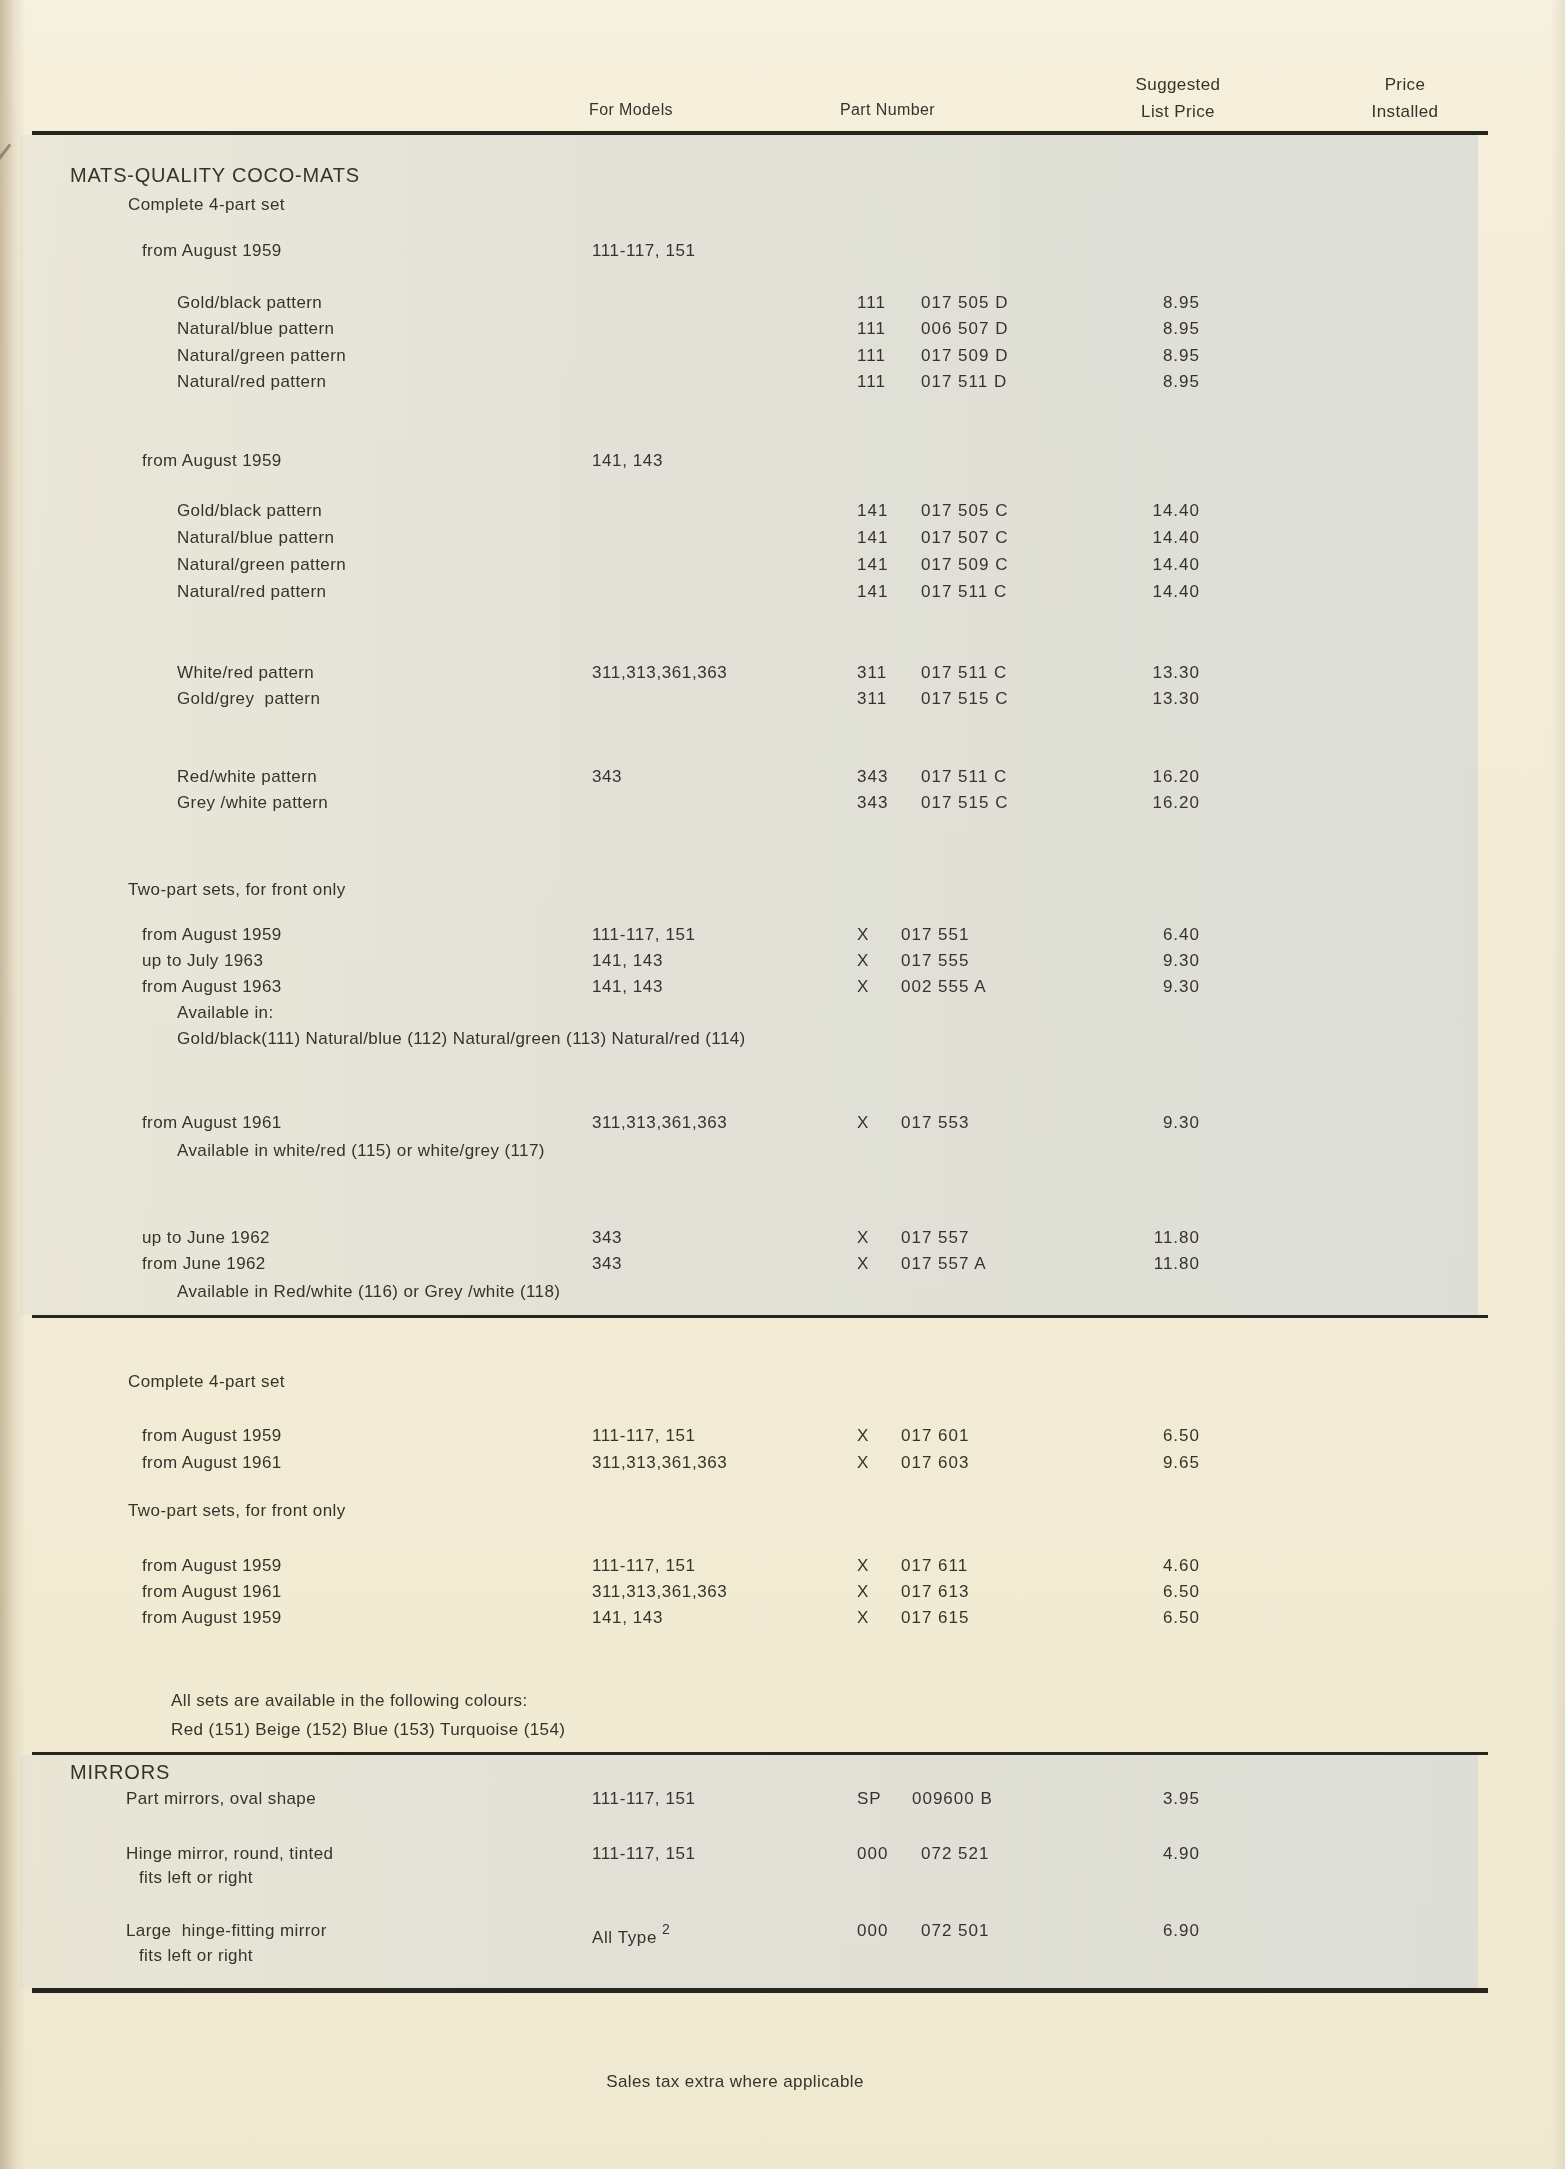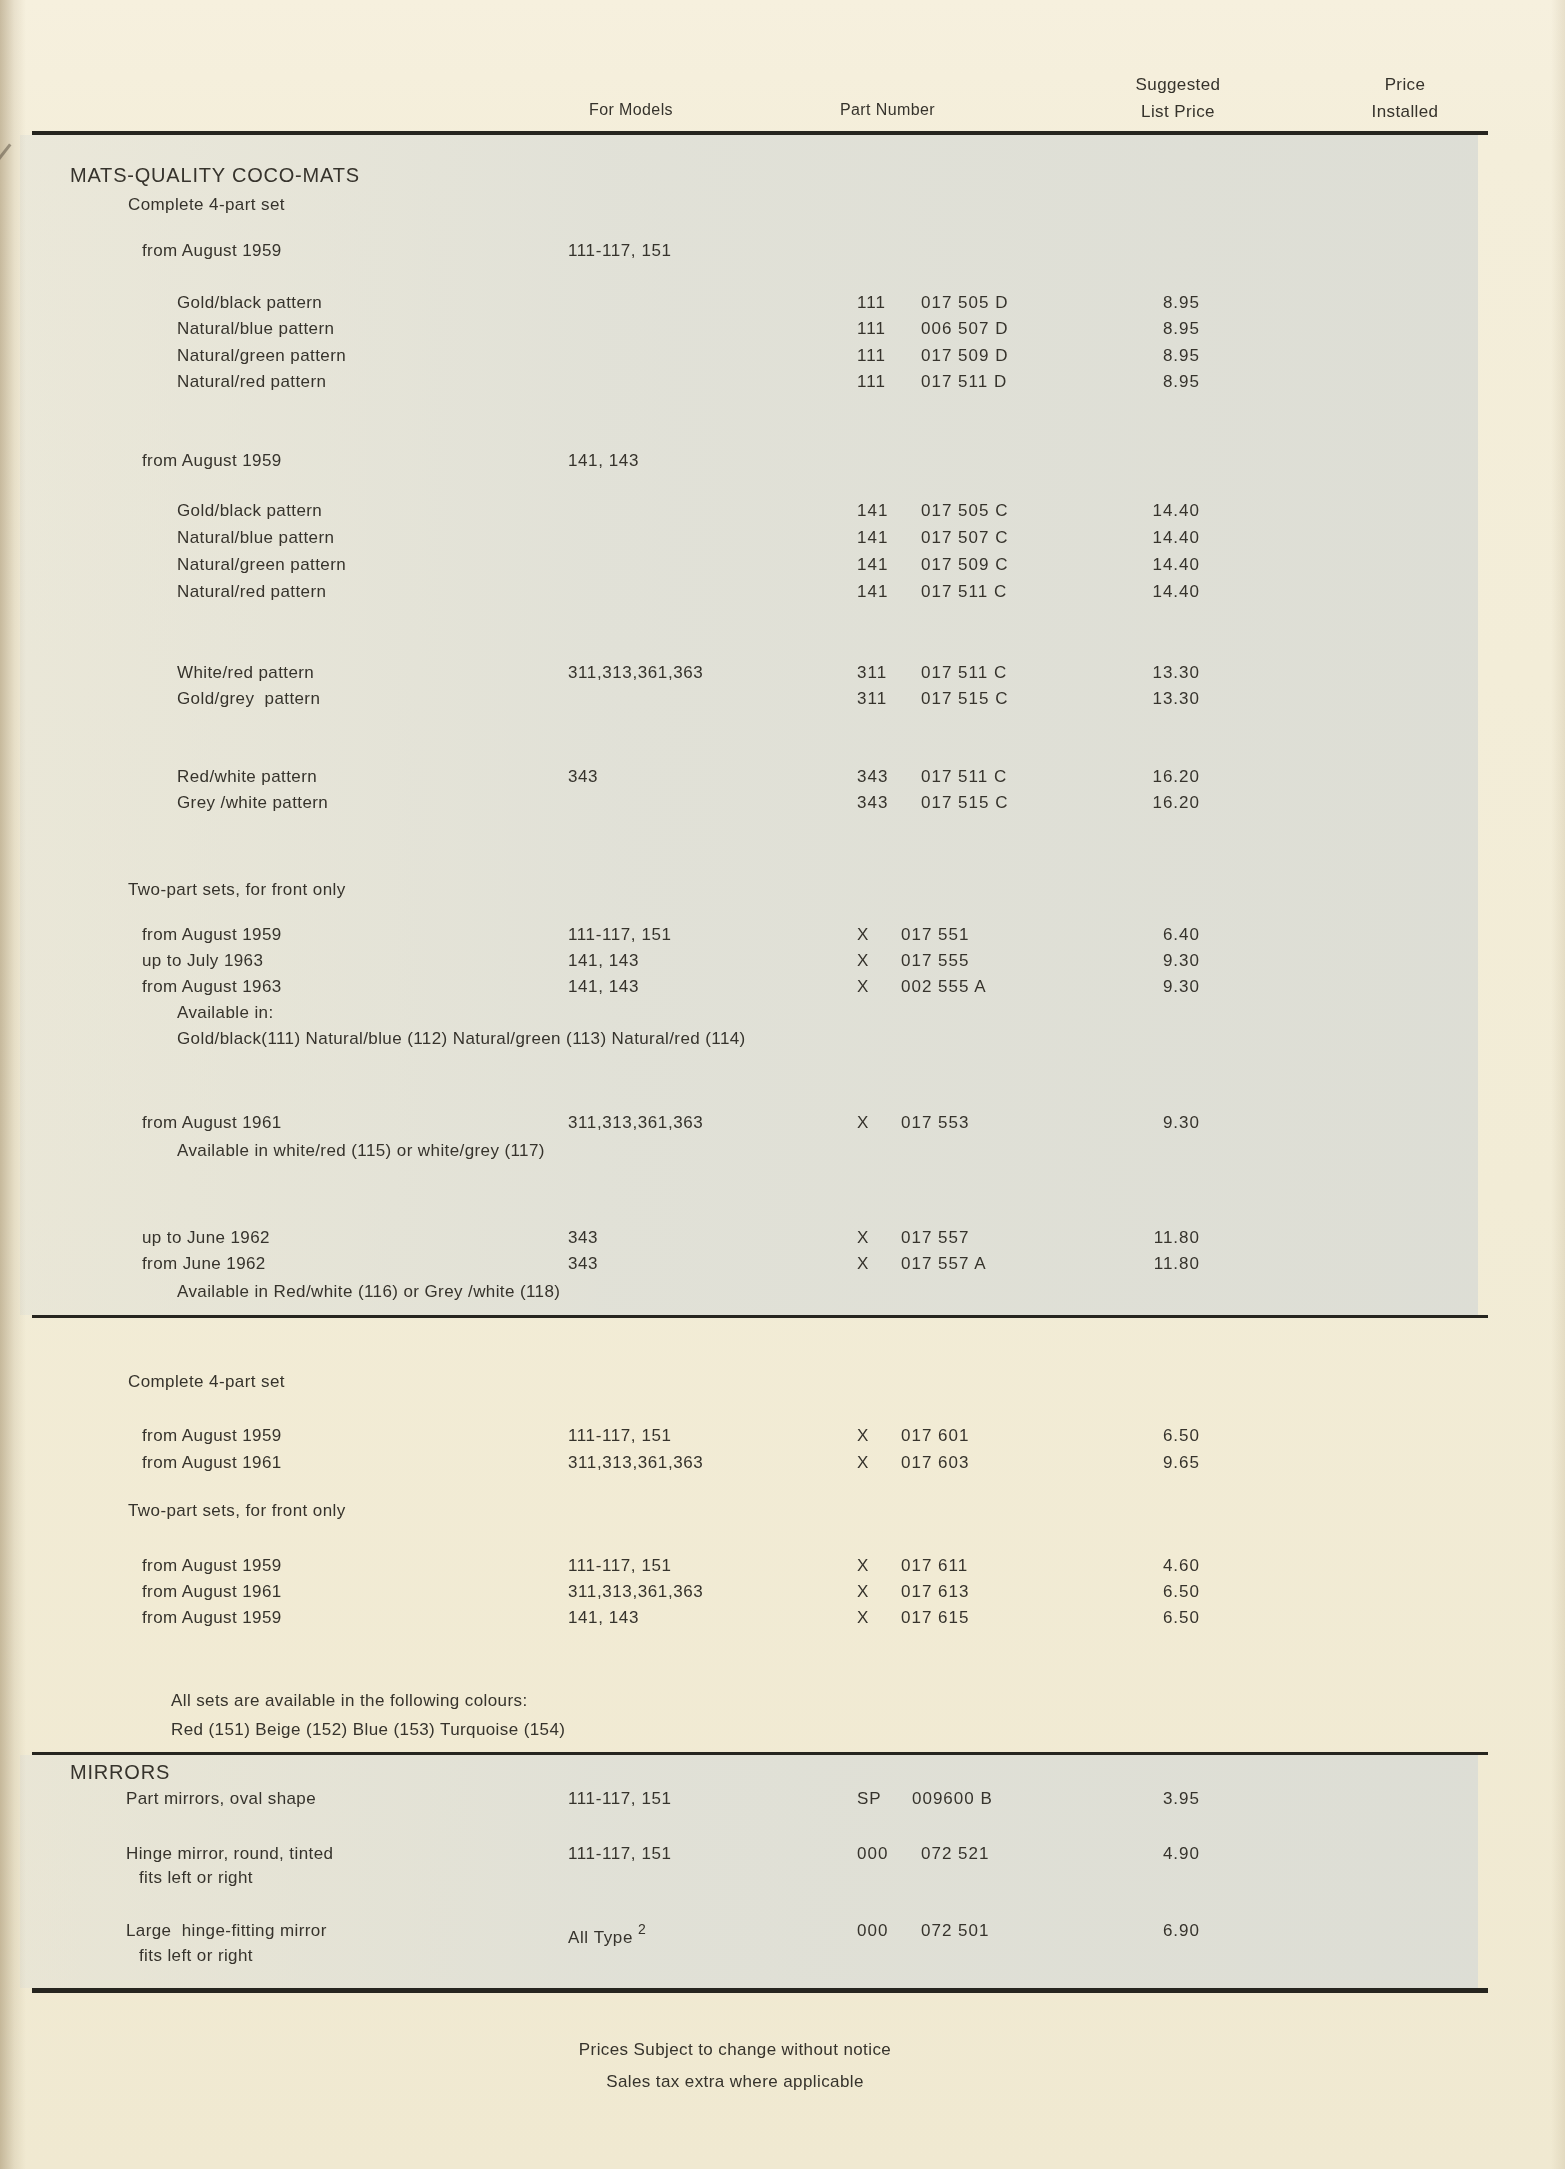--- a/index.html
+++ b/index.html
@@ -21,21 +21,21 @@
     background:linear-gradient(90deg,rgba(223,224,216,.45) 0%,rgba(222,223,215,.85) 40%,rgba(220,221,213,.95) 100%);}
   .rule{position:absolute;left:32px;width:1456px;background:#26251f;}
   .hc{position:absolute;font-size:16px;letter-spacing:.4px;white-space:pre;}
   .hgrp{position:absolute;width:150px;text-align:center;}
   .hgrp span{display:block;font-size:17px;letter-spacing:.4px;line-height:27px;}
   .row{position:absolute;left:0;width:1427px;height:27px;font-size:17px;letter-spacing:.4px;}
   .c{position:absolute;top:0;white-space:pre;line-height:22px;}
   .t1{font-size:20px;letter-spacing:.8px;}
   .L70{left:70px}.L128{left:128px}.L142{left:142px}.L177{left:177px}
   .L171{left:171px}.L126{left:126px}.L139{left:139px}
-  .mod{left:568px;letter-spacing:.6px;text-align:center;}
+  .mod{left:592px;letter-spacing:.6px;text-align:center;}
   .prt{left:841px;letter-spacing:1px;margin-left:16px;}
   .pfx{display:inline-block;}
   .pfx-n{width:64px}.pfx-x{width:44px}.pfx-sp{width:55px}
   .prc{left:1055px;width:145px;text-align:right;letter-spacing:1px;}
   .foot{position:absolute;left:320px;width:830px;text-align:center;font-size:17px;letter-spacing:.4px;}
   sup.t2{font-size:14px;position:relative;top:-2px;margin-left:5px;}
 </style>
 </head>
 <body>
 
@@ -267,19 +267,18 @@
   <div class="row" style="top:1920px">
     <span class="c L126">Large  hinge-fitting mirror</span>
     <span class="c mod"><span>All Type</span><sup class="t2">2</sup></span>
     <span class="c prt"><span class="pfx pfx-n">000</span><span>072 501</span></span>
     <span class="c prc">6.90</span>
   </div>
   <div class="row" style="top:1945px">
     <span class="c L139">fits left or right</span>
   </div>
 
-  <div class="foot" style="top:2040px">Prices Subject to change without notice</div>
   <div class="foot" style="top:2072px">Sales tax extra where applicable</div>
 
   <div class="edge-l"></div>
   <div class="edge-r"></div>
   <div class="crease"></div>
 </div>
 
 </body></html>

